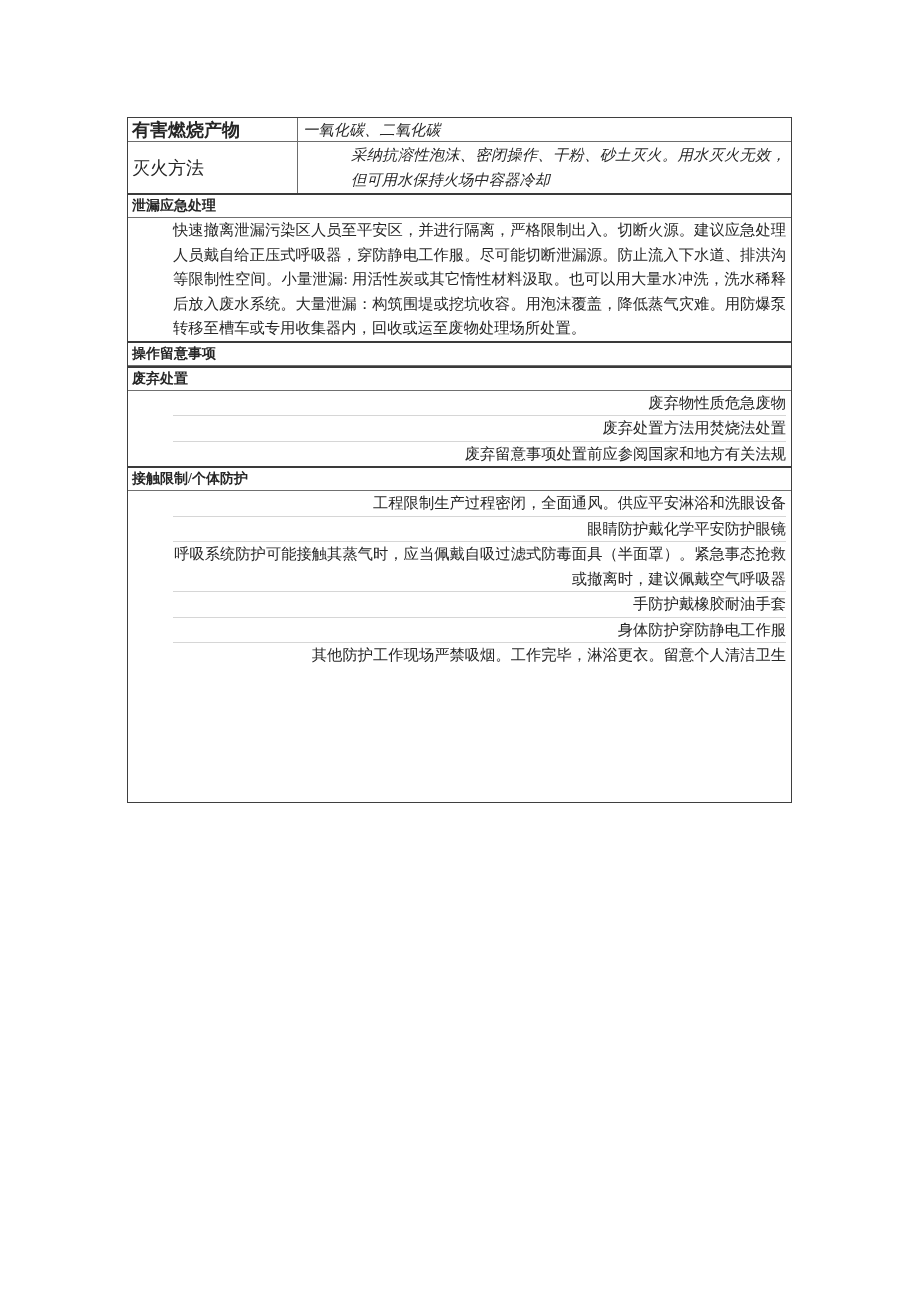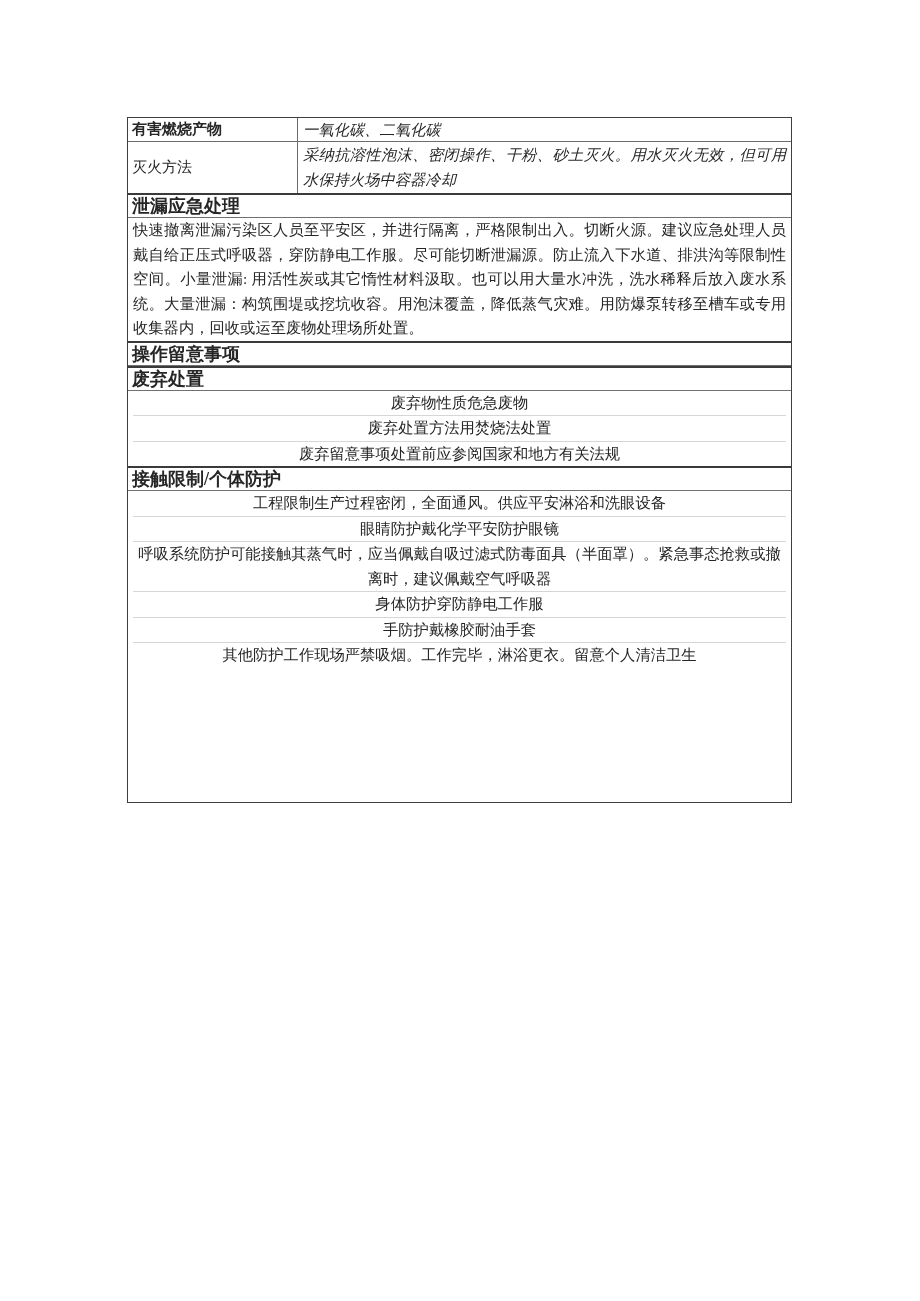--- a/index.html
+++ b/index.html
@@ -14,58 +14,58 @@
   .doc-table{
     position:absolute;left:127px;top:117px;
     width:665px;height:686px;
     border:1px solid #3f3f3f;
     box-sizing:border-box;
     overflow:hidden;
     background:#ffffff;
   }
   .kv-row{display:flex;box-sizing:border-box;}
   .kv-row.r1{height:23px;}
-  .kv-row.r2{height:52px;border-top:1px solid #6d6d6d;}
+  .kv-row.r2{height:52px;border-top:1px solid #6d6d6d;gap:48px;}
   .kv-label{
     flex:0 0 170px;width:170px;
     border-right:1px solid #6d6d6d;
     box-sizing:border-box;
     padding-left:4px;
-    font-size:15px;
+    font-size:18px;
     display:flex;align-items:center;
   }
   .kv-row.r1 .kv-label{font-weight:bold;}
   .kv-value{
     flex:1;box-sizing:border-box;
     padding:0 5px;
     font-size:15.3px;
     line-height:25px;
     text-align:justify;
     word-break:break-all;
     font-style:italic;
   }
   .kv-row.r1 .kv-value{line-height:22px;display:flex;align-items:center;text-align:left;}
   .sec-title{
     border-top:2px solid #3a3a3a;
     border-bottom:1px solid #707070;
     box-sizing:border-box;
     height:25px;line-height:22px;
     padding-left:4px;
     font-weight:bold;
-    font-size:18px;
+    font-size:14px;
   }
-  .sec-body{padding:0 5px;}
+  .sec-body{padding:0 5px;margin-left:40px;}
   .sec-body p{
     margin:0;
     font-size:15.3px;
     line-height:24.5px;
     text-align:justify;
     word-break:break-all;
   }
-  .sec-body.lined p{border-bottom:1px solid #d6d6d6;text-align:center;}
+  .sec-body.lined p{border-bottom:1px solid #d6d6d6;text-align:right;}
   .sec-body.lined p:last-child{border-bottom:none;}
 </style>
 </head>
 <body>
 
 <div class="page">
   <div class="doc-table">
 
     <div class="kv-row r1">
       <div class="kv-label">有害燃烧产物</div>
@@ -89,19 +89,19 @@
       <p>废弃物性质危急废物</p>
       <p>废弃处置方法用焚烧法处置</p>
       <p>废弃留意事项处置前应参阅国家和地方有关法规</p>
     </div>
 
     <div class="sec-title">接触限制/个体防护</div>
     <div class="sec-body lined">
       <p>工程限制生产过程密闭，全面通风。供应平安淋浴和洗眼设备</p>
       <p>眼睛防护戴化学平安防护眼镜</p>
       <p>呼吸系统防护可能接触其蒸气时，应当佩戴自吸过滤式防毒面具（半面罩）。紧急事态抢救或撤离时，建议佩戴空气呼吸器</p>
+      <p>手防护戴橡胶耐油手套</p>
       <p>身体防护穿防静电工作服</p>
-      <p>手防护戴橡胶耐油手套</p>
       <p>其他防护工作现场严禁吸烟。工作完毕，淋浴更衣。留意个人清洁卫生</p>
     </div>
 
   </div>
 </div>
 
 </body></html>

